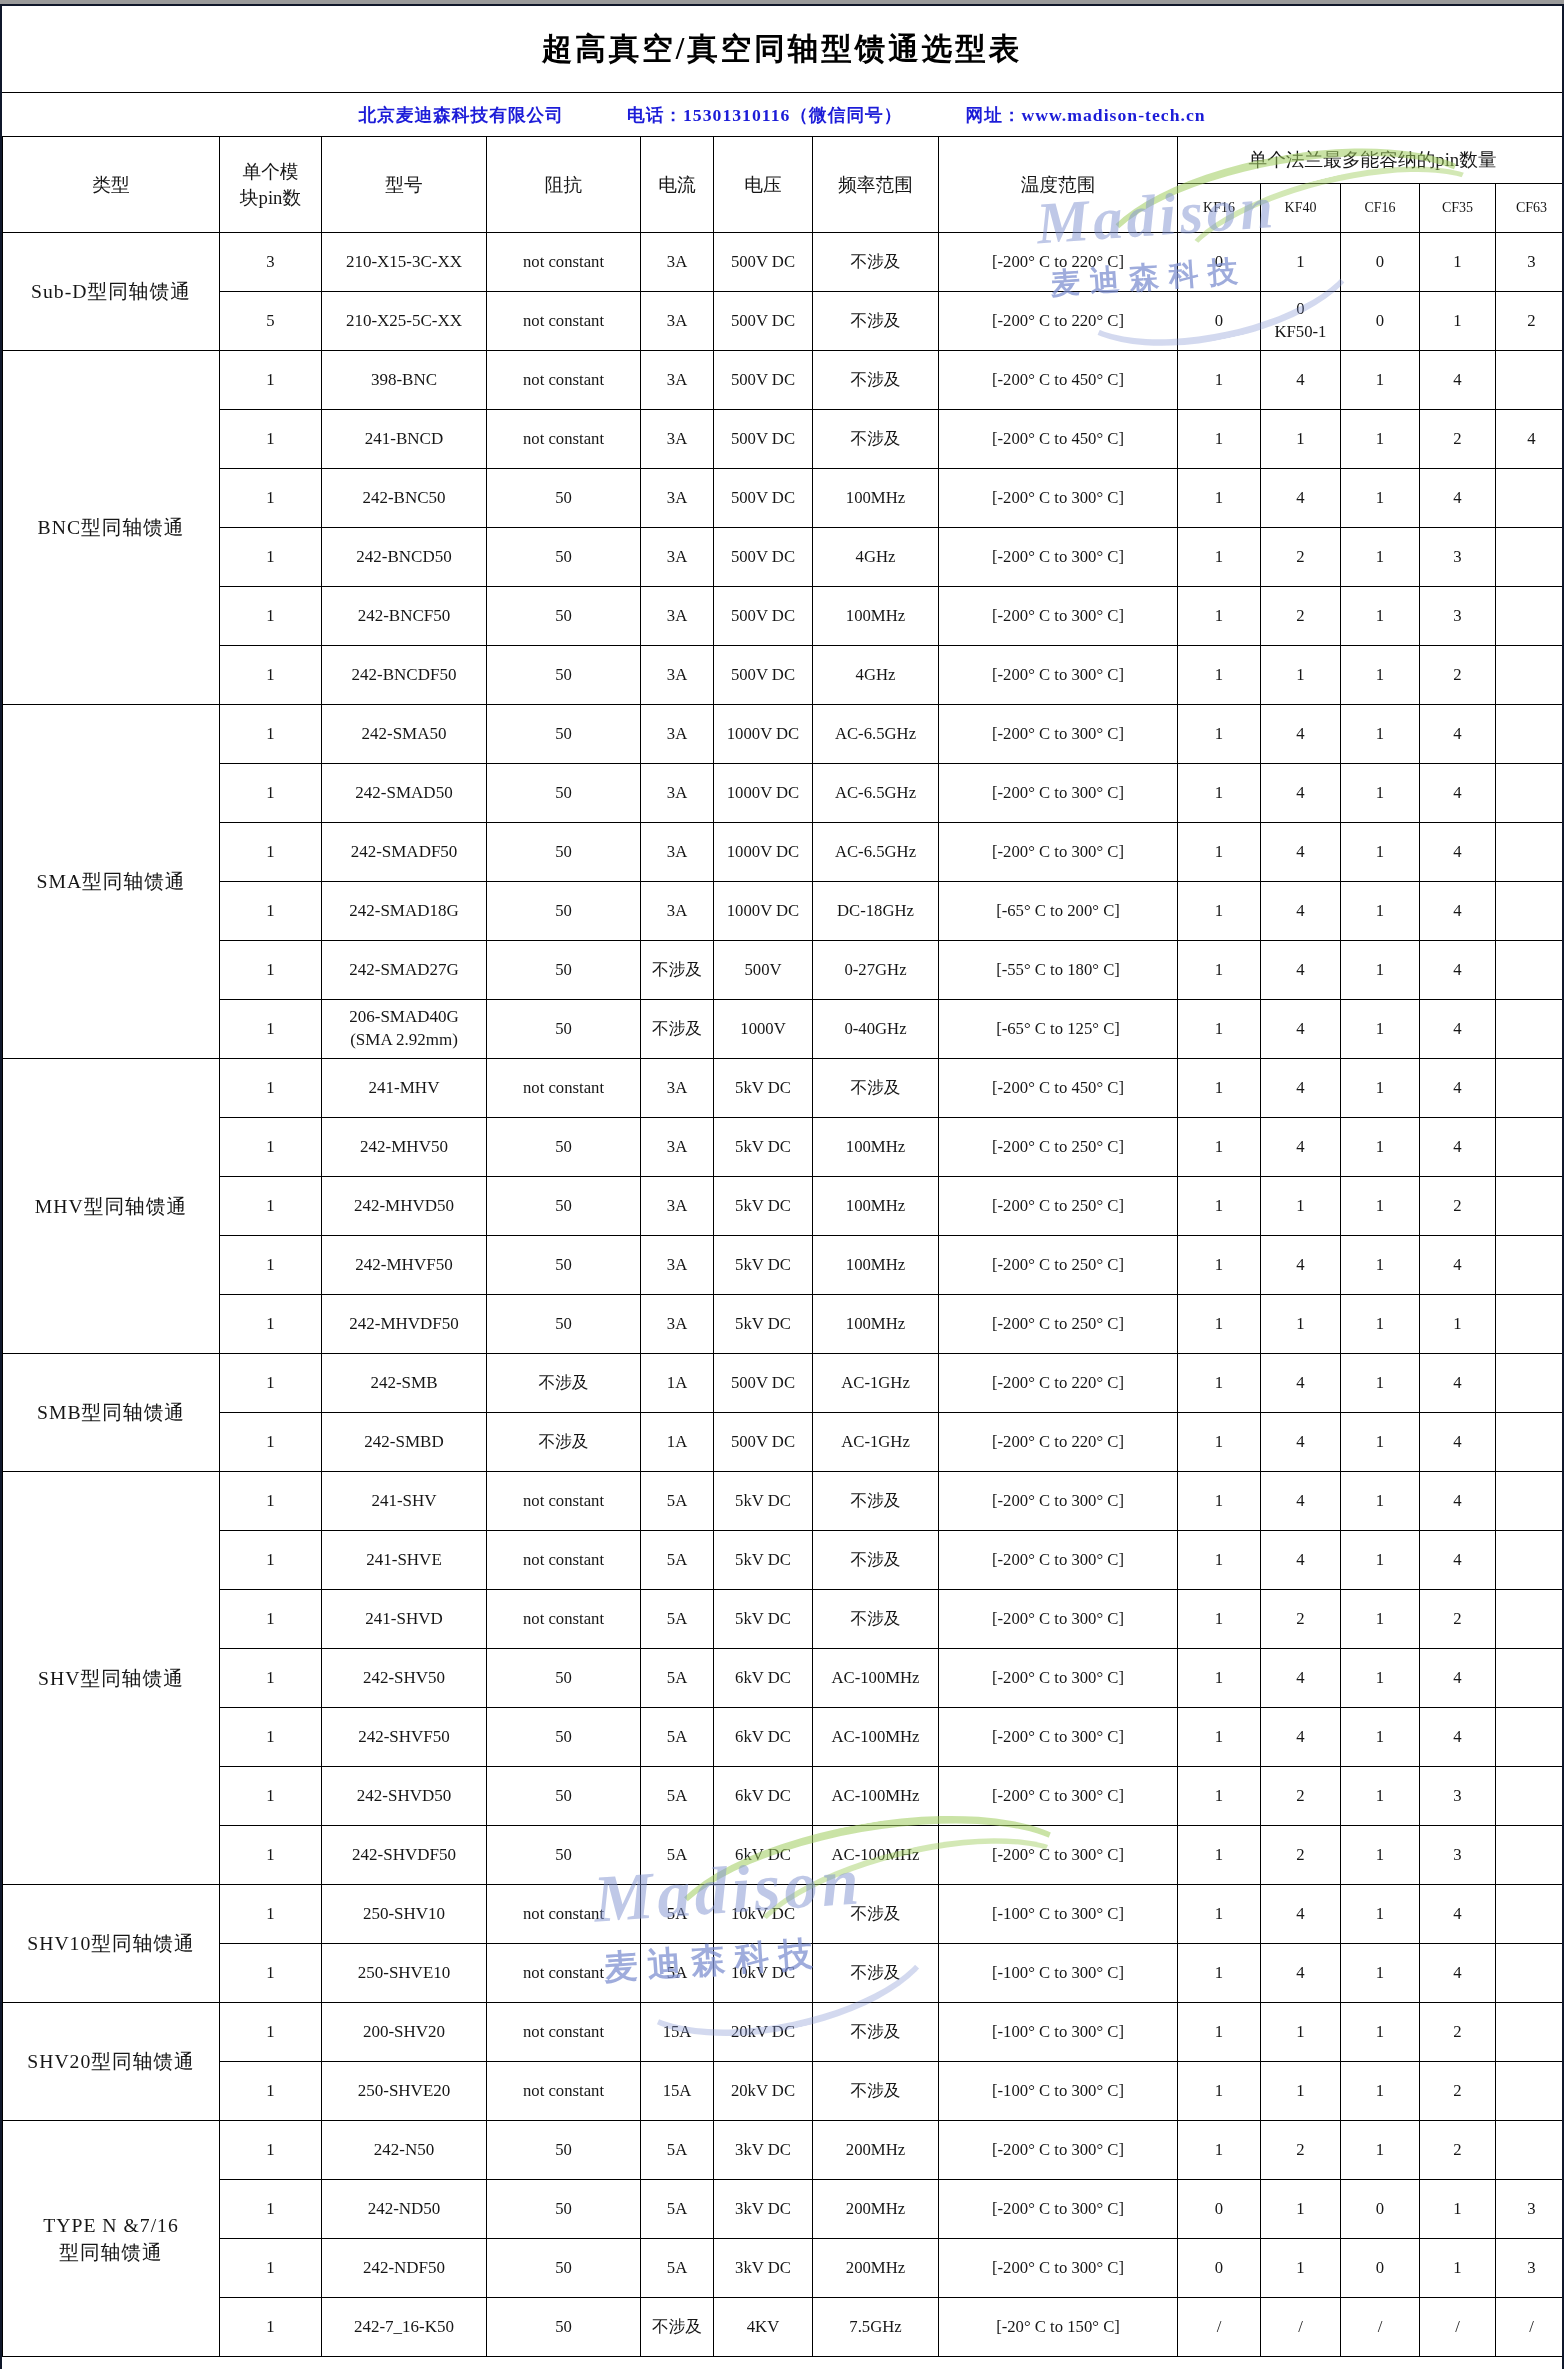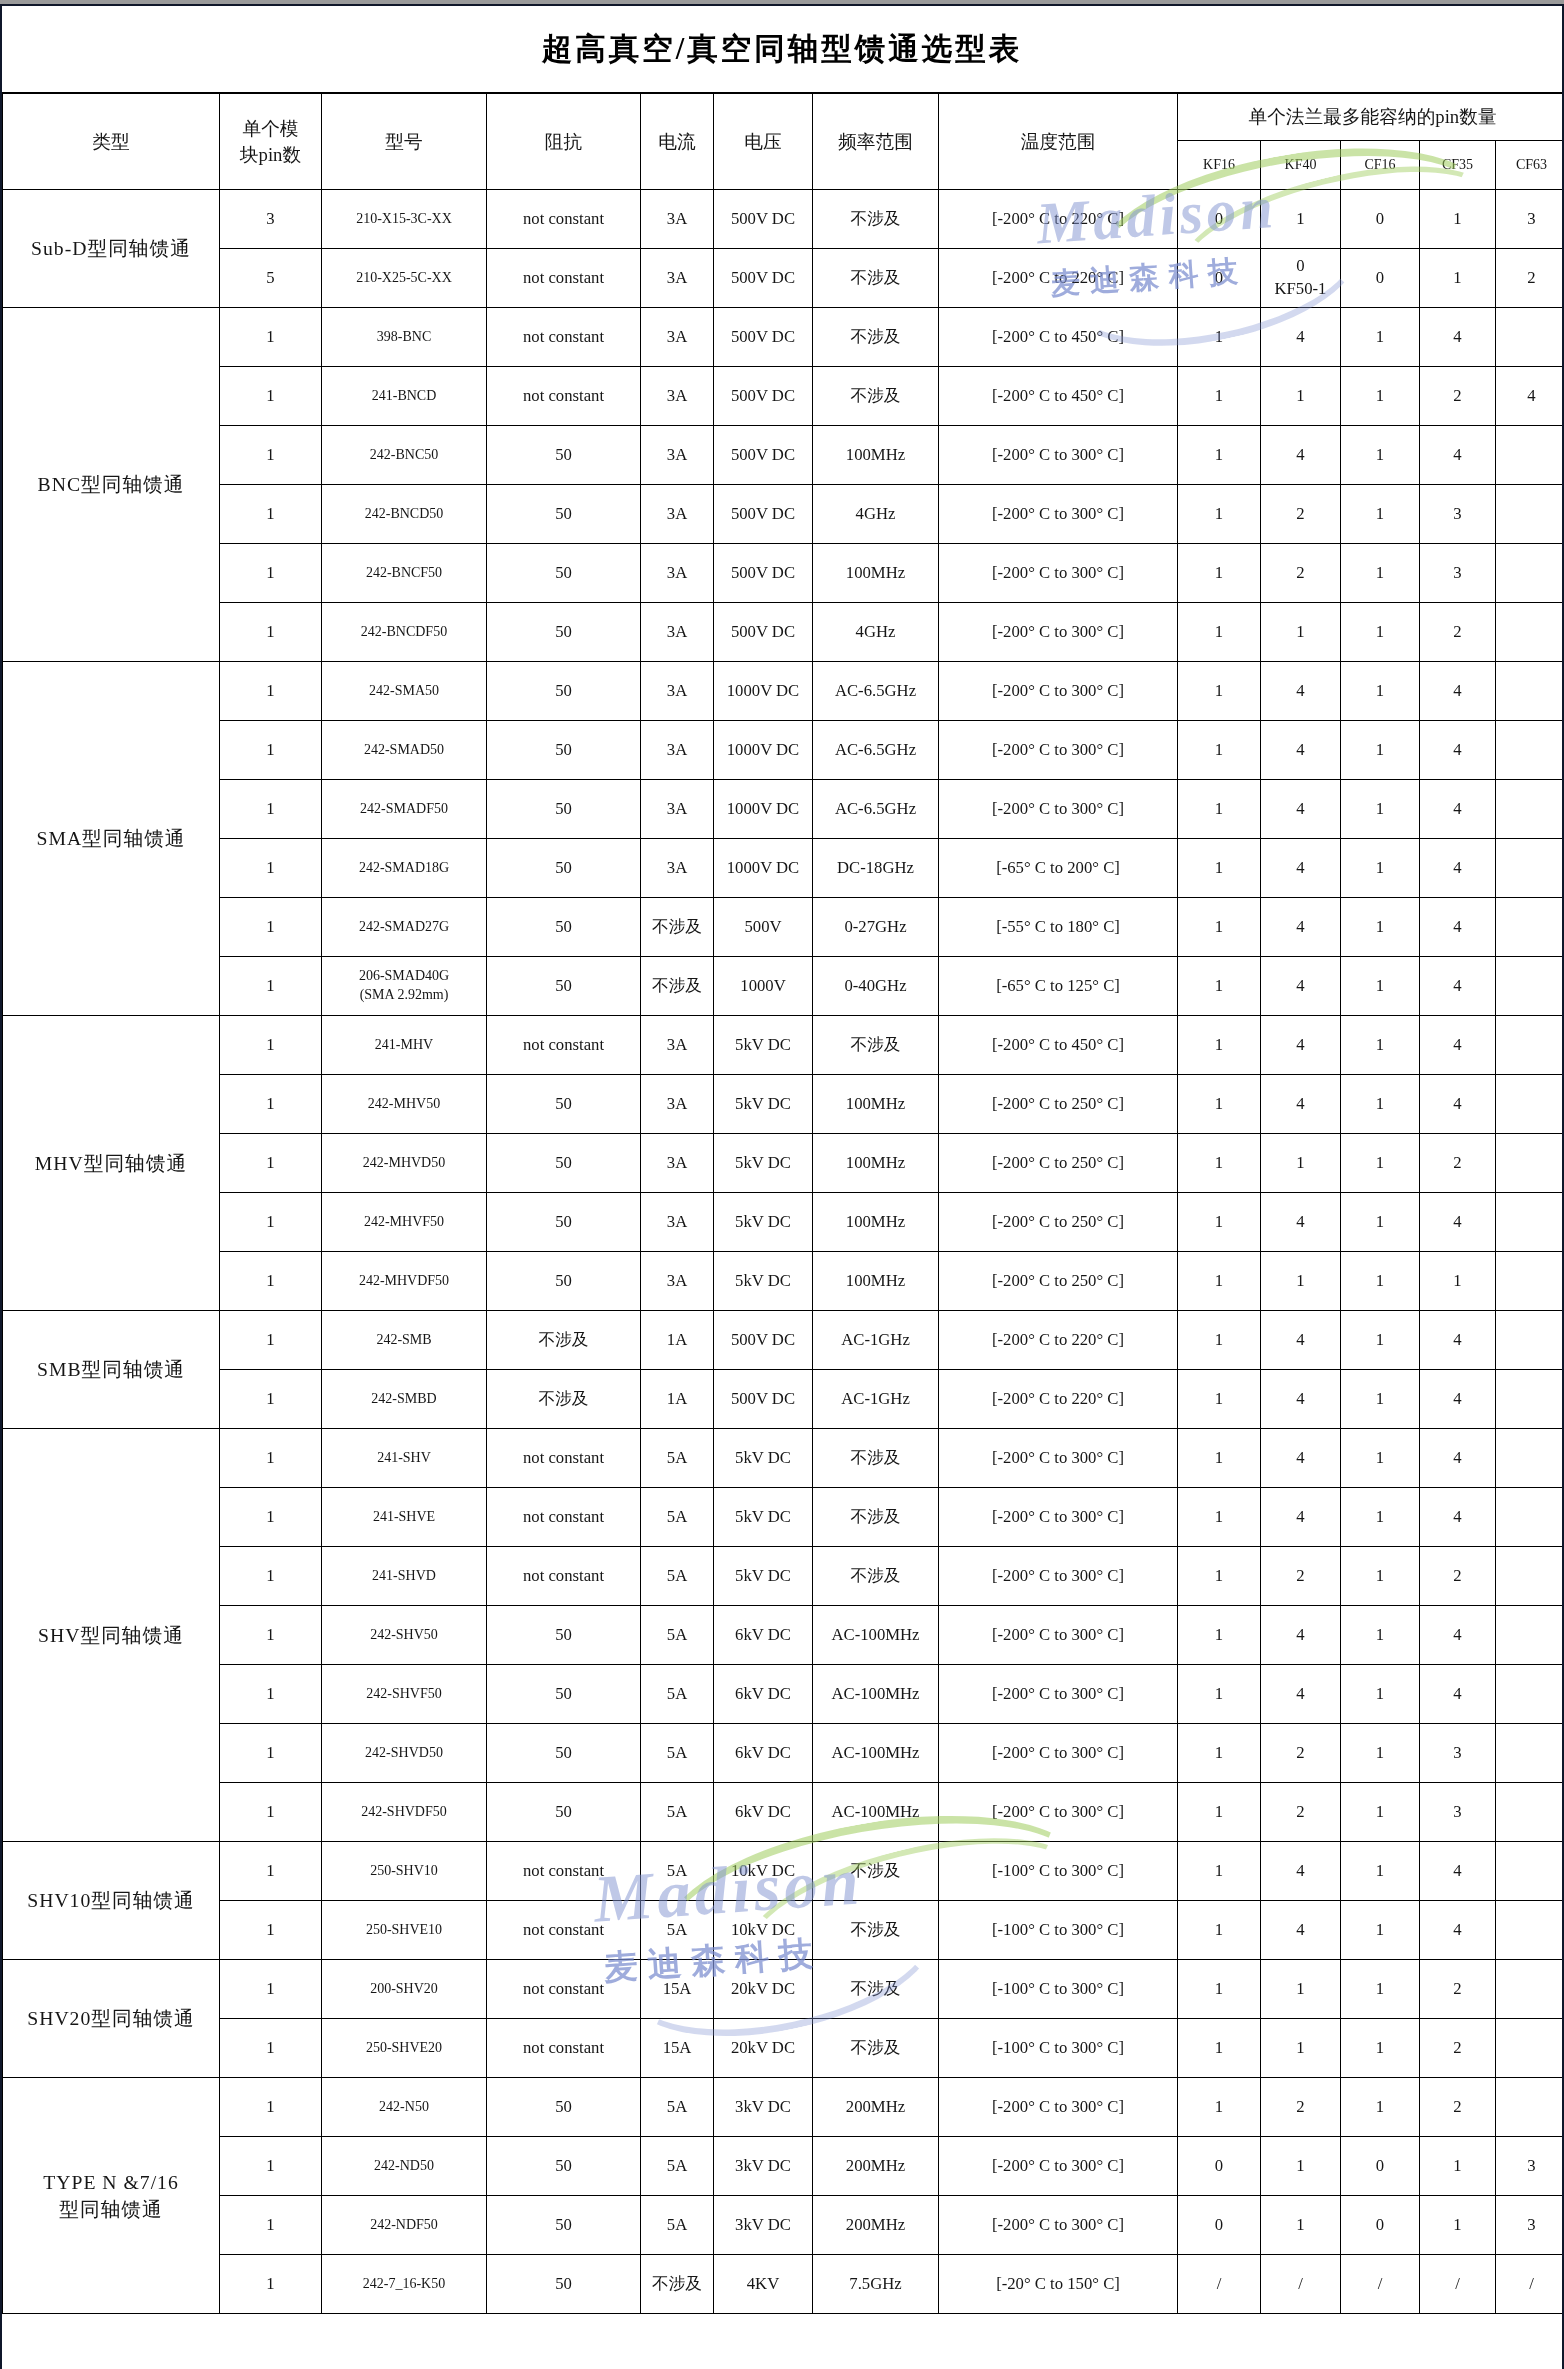--- a/index.html
+++ b/index.html
@@ -20,21 +20,21 @@
   th, td {
     border:1px solid #000; text-align:center; vertical-align:middle;
     font-size:16.7px; color:#161616; white-space:pre-line; padding:2px 1px;
     font-weight:normal; line-height:1.35; overflow:hidden;
   }
   thead th { font-size:18.7px; }
   thead tr.tier1 th { height:47px; }
   thead tr.tier2 th { height:49px; font-size:14px; }
   tbody td { height:59px; }
   td.c-cat { font-size:19.7px; letter-spacing:1px; }
-  td.c-model { font-size:14px; }
+  td.c-model { font-size:17px; }
   td.c-impedance, td.c-temp { font-size:16.7px; }
 
   
   .wm { position:absolute; pointer-events:none; z-index:5; }
   .wm .wm-word {
     font-style:italic; font-weight:bold; letter-spacing:3.9px;
     color:rgba(128,146,208,0.50); font-family:"Liberation Serif",serif;
     transform:rotate(-4deg); white-space:nowrap;
   }
   .wm .wm-cn {
@@ -54,20 +54,25 @@
 </style>
 </head>
 <body>
 
 <div class="page">
 
   <div class="title-row">
     <h1>超高真空/真空同轴型馈通选型表</h1>
   </div>
 
+  <div class="company-row" id="company-bar" style="color: rgb(28, 28, 216);">
+    <span>北京麦迪森科技有限公司</span>
+    <span>电话：15301310116（微信同号）</span>
+    <span>网址：www.madison-tech.cn</span>
+  </div>
 
   <table>
     <colgroup>
       <col style="width:217px">
         <col style="width:102px">
         <col style="width:165px">
       <col style="width:154px">
         <col style="width:73px">
         <col style="width:99px">
       <col style="width:126px">

